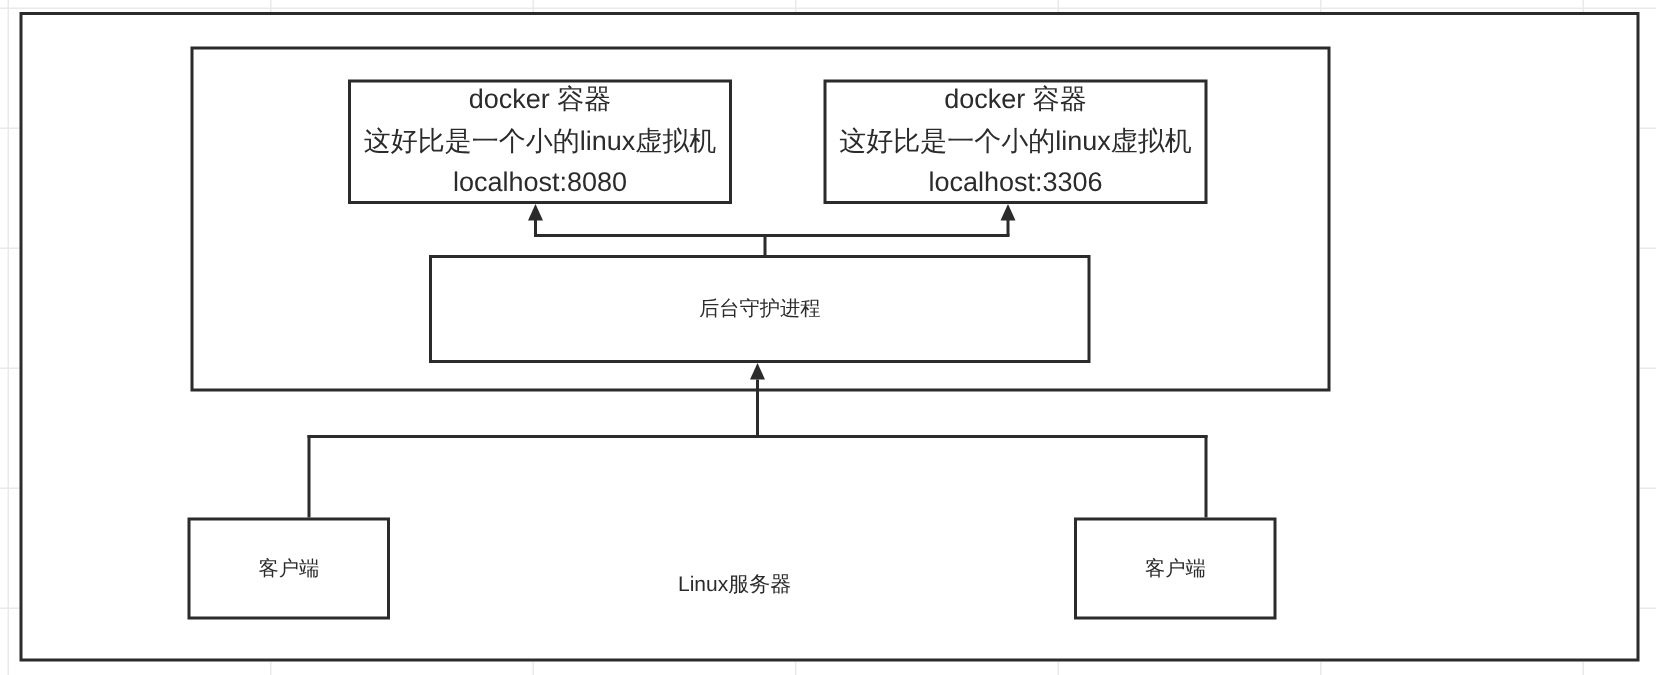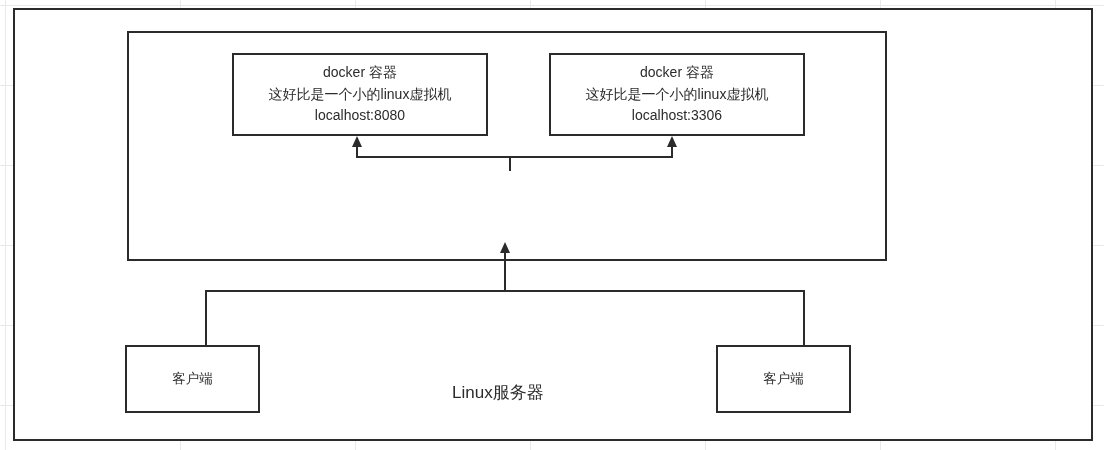--- a/index.html
+++ b/index.html
@@ -62,21 +62,21 @@
     top: 31px;
     width: 760px;
     height: 230px;
   }
 
   
   .container-box {
     width: 256px;
     height: 83px;
     top: 53px;
-    font-size: 14px;
+    font-size: 18px;
   }
   #container-left  { left: 232px; }
   #container-right { left: 549px; }
 
   
   #daemon-box {
     left: 286px;
     top: 170px;
     width: 441px;
     height: 72px;
@@ -90,21 +90,21 @@
     top: 345px;
     font-size: 13.5px;
   }
   #client-left  { left: 125px; }
   #client-right { left: 716px; }
 
   
   .free-label {
     position: absolute;
     color: #2b2b2b;
-    font-size: 17px;
+    font-size: 14px;
     white-space: nowrap;
   }
   #server-label {
     left: 452px;
     top: 381px;
   }
 
   
   .conn {
     position: absolute;
@@ -150,20 +150,23 @@
     <span class="line">这好比是一个小的linux虚拟机</span>
     <span class="line">localhost:8080</span>
   </div>
 
   <div class="node container-box" id="container-right">
     <span class="line">docker 容器</span>
     <span class="line">这好比是一个小的linux虚拟机</span>
     <span class="line">localhost:3306</span>
   </div>
 
+  <div class="node" id="daemon-box">
+    <span class="line">后台守护进程</span>
+  </div>
 
   <div class="node client-box" id="client-left">
     <span class="line">客户端</span>
   </div>
   <div class="node client-box" id="client-right">
     <span class="line">客户端</span>
   </div>
 
   <div class="free-label" id="server-label">Linux服务器</div>
 

